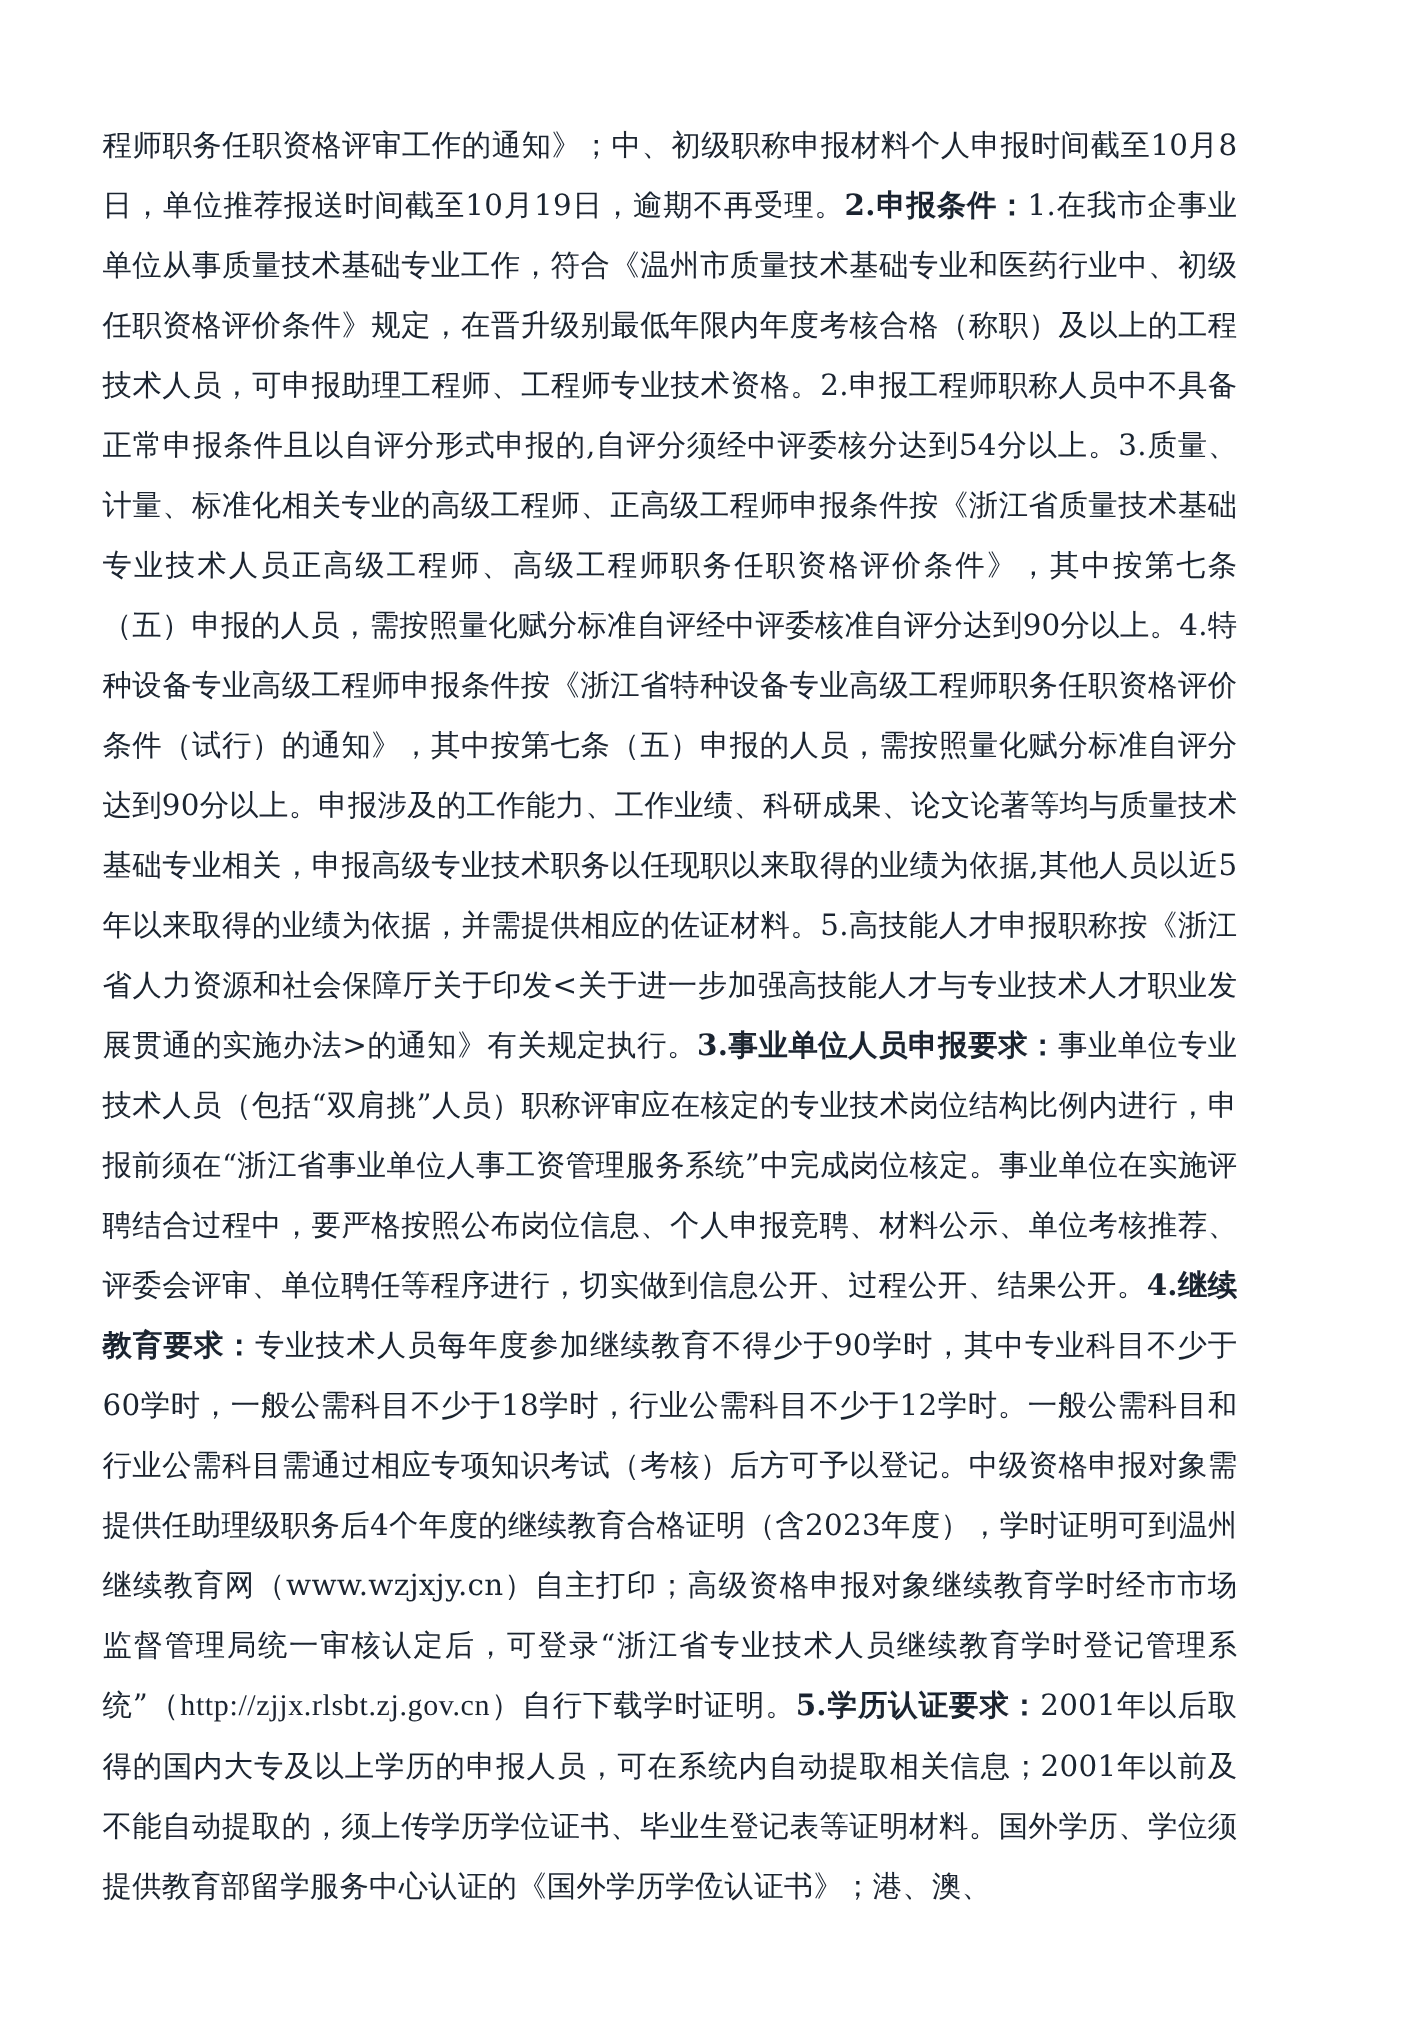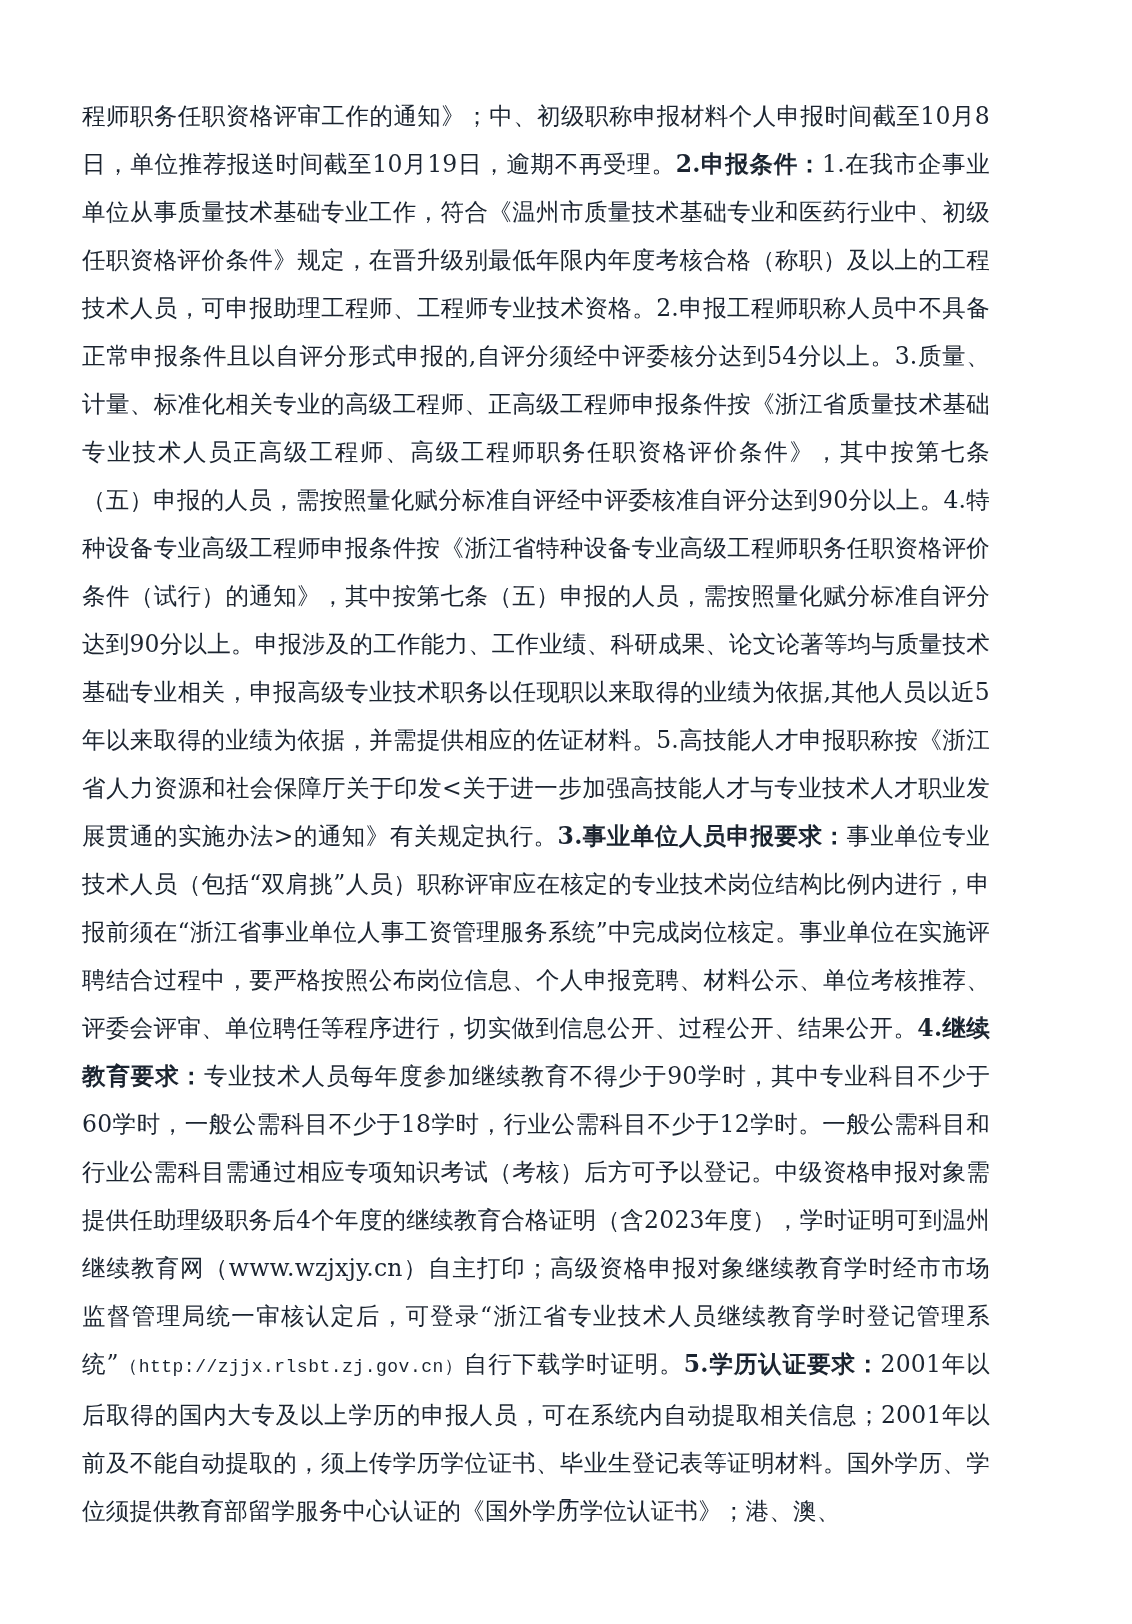--- a/index.html
+++ b/index.html
@@ -31,22 +31,22 @@
     text-justify: inter-ideograph;
     letter-spacing: 0.2px;
     margin: 0;
     white-space: normal;
   }
   .body-text b {
     font-weight: 700;
     margin-top: 20px;
   }
   .mono {
-    font-family: Liberation Mono, monospace;
-    font-size: 18px;
+    font-family: Liberation Serif, serif;
+    font-size: 24px;
     letter-spacing: 0.5px;
   }
   .page-number {
     position: absolute;
     left: 0;
     right: 0;
     top: 1495px;
     text-align: center;
     font-family: "DejaVu Serif", "Liberation Serif", serif;
     font-size: 19px;

